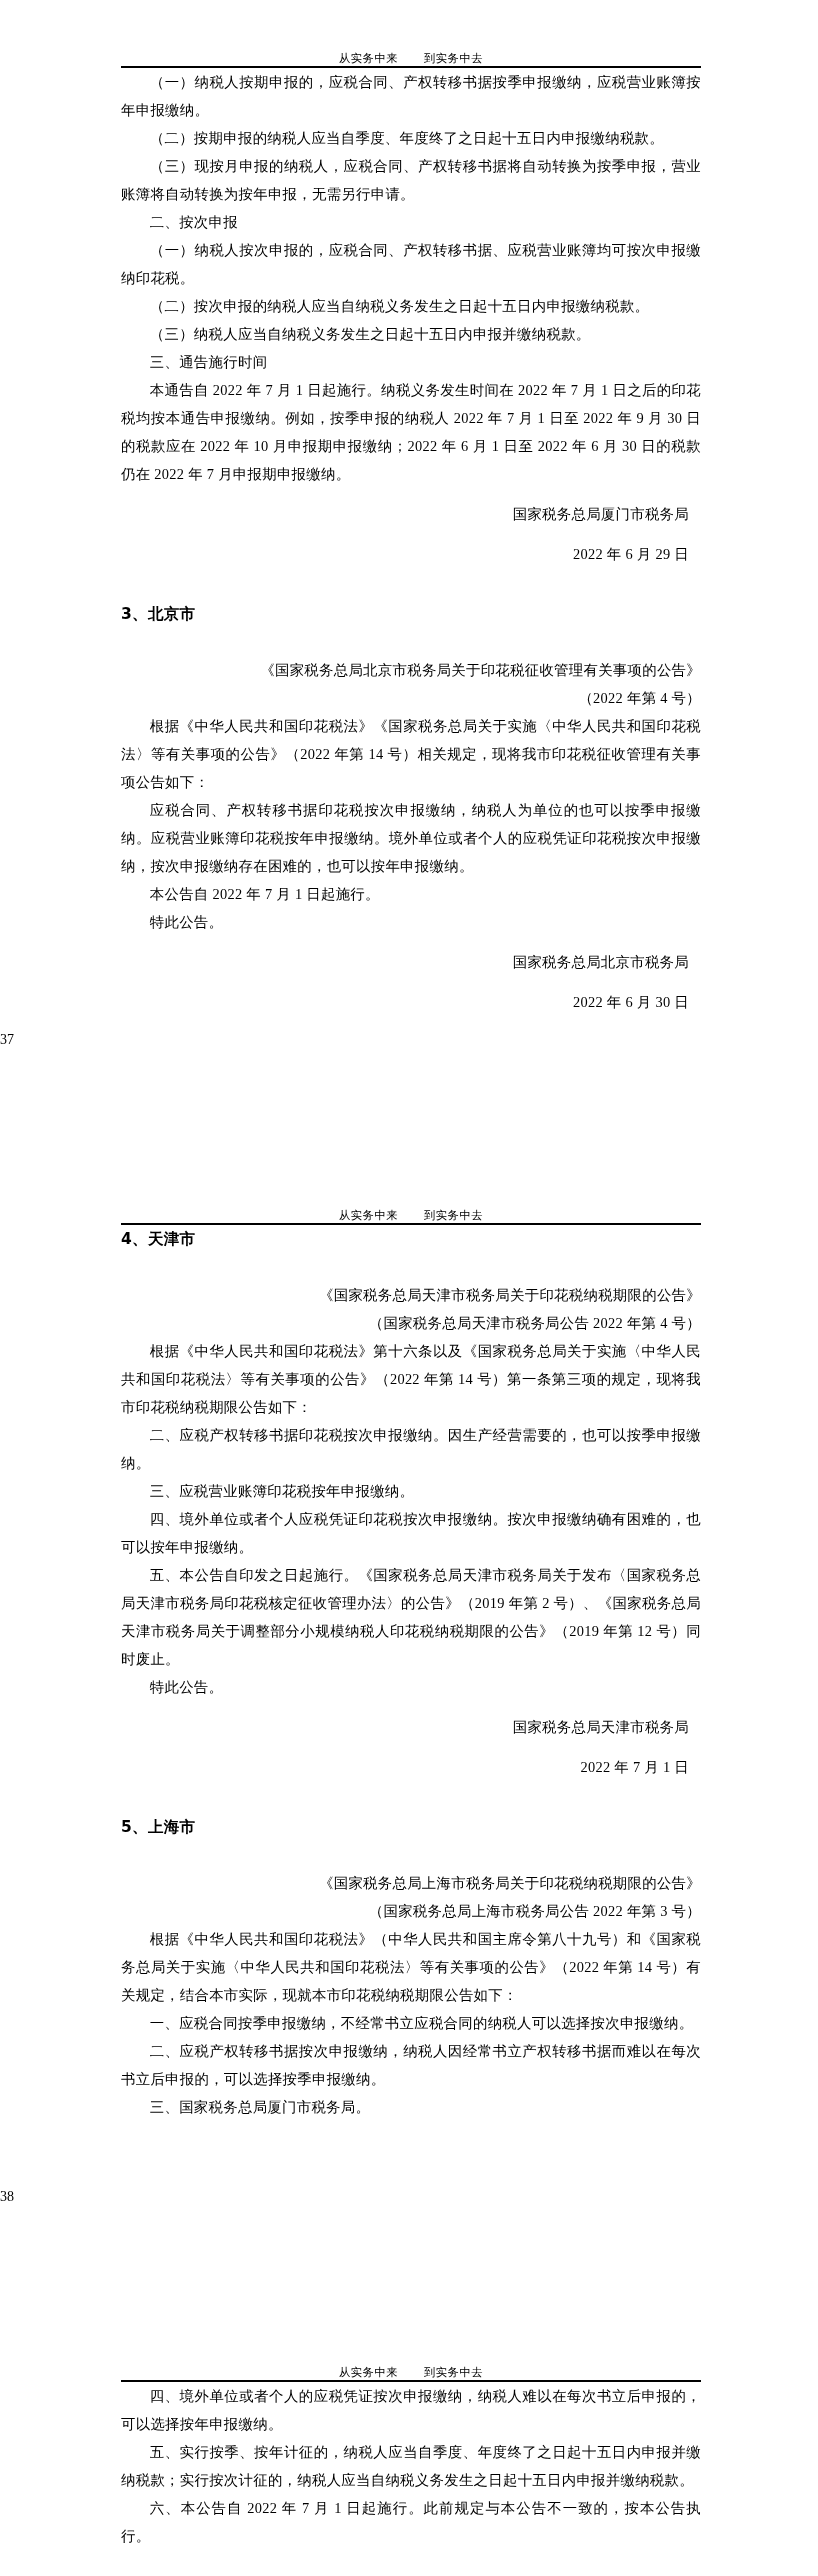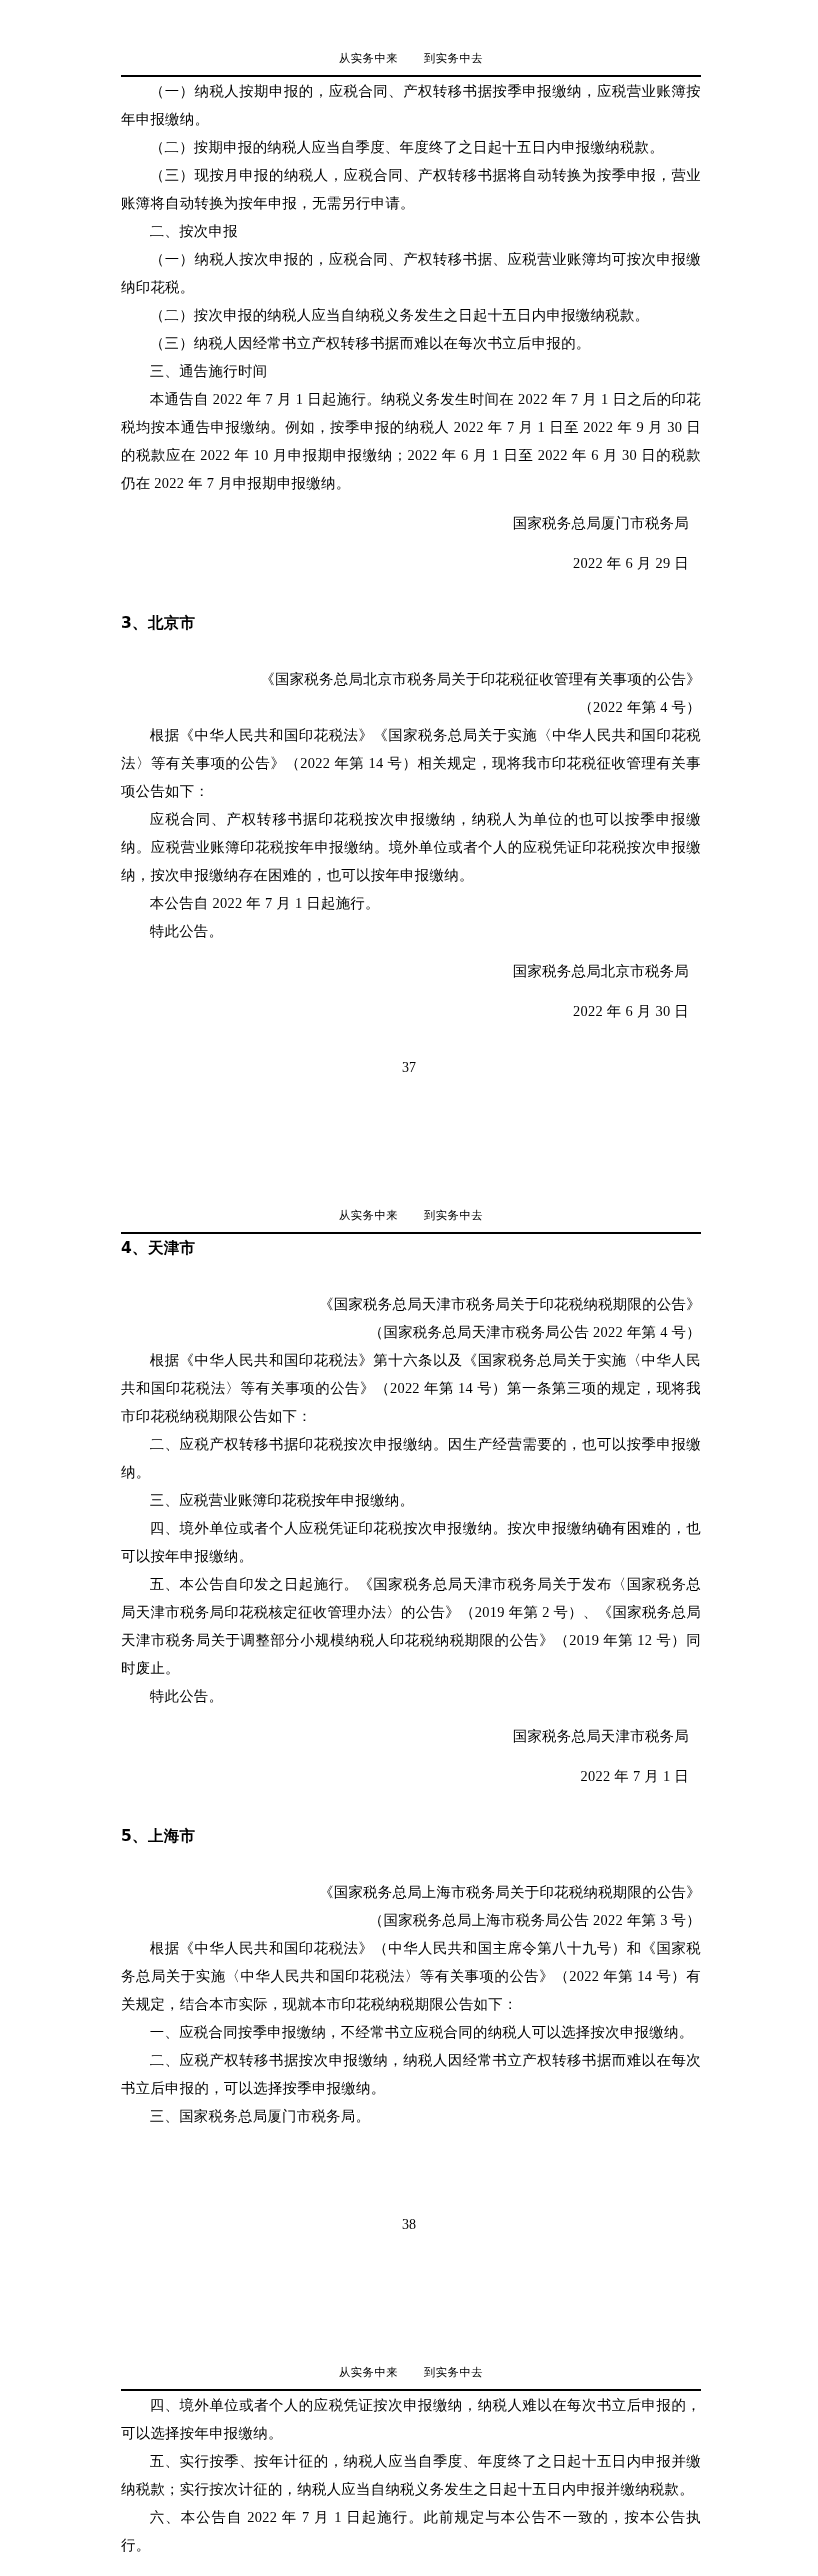--- a/index.html
+++ b/index.html
@@ -15,21 +15,21 @@
   .page {
     position: relative;
     width: 818px;
     height: 1157px;
     background: #ffffff;
     overflow: hidden;
   }
   .page-header {
     margin: 0 117px 0 121px;
     padding-top: 52px;
-    padding-bottom: 10px;
+    padding-bottom: 1px;
     text-align: center;
     font-size: 11.3px;
     line-height: 13.4px;
     border-bottom: 2.1px solid #000000;
     letter-spacing: 0.5px;
   }
   .page-header .motto-right {
     margin-left: 26px;
   }
   .page-body {
@@ -61,41 +61,41 @@
   }
   .block-right {
     text-align: right;
     text-indent: 0;
     margin: 12px;
   }
   .page-footer {
     position: absolute;
     left: 0;
     right: 0;
-    top: 1060px;
-    text-align: center;
+    top: 1032px;
+    text-align: left;
     font-size: 14px;
     line-height: 16.5px;
   }
 </style>
 </head>
 <body>
 
 <div class="page">
   <div class="page-header">
     <span class="motto-left">从实务中来</span><span class="motto-right">到实务中去</span>
   </div>
   <div class="page-body">
       <div class="block-para">（一）纳税人按期申报的，应税合同、产权转移书据按季申报缴纳，应税营业账簿按年申报缴纳。</div>
       <div class="block-para">（二）按期申报的纳税人应当自季度、年度终了之日起十五日内申报缴纳税款。</div>
       <div class="block-para">（三）现按月申报的纳税人，应税合同、产权转移书据将自动转换为按季申报，营业账簿将自动转换为按年申报，无需另行申请。</div>
       <div class="block-para">二、按次申报</div>
       <div class="block-para">（一）纳税人按次申报的，应税合同、产权转移书据、应税营业账簿均可按次申报缴纳印花税。</div>
       <div class="block-para">（二）按次申报的纳税人应当自纳税义务发生之日起十五日内申报缴纳税款。</div>
-      <div class="block-para">（三）纳税人因经常书立产权转移书据而难以在每次书立后申报的。</div>
+      <div class="block-para">（三）纳税人应当自纳税义务发生之日起十五日内申报并缴纳税款。</div>
       <div class="block-para">三、通告施行时间</div>
       <div class="block-para">本通告自 2022 年 7 月 1 日起施行。纳税义务发生时间在 2022 年 7 月 1 日之后的印花税均按本通告申报缴纳。例如，按季申报的纳税人 2022 年 7 月 1 日至 2022 年 9 月 30 日的税款应在 2022 年 10 月申报期申报缴纳；2022 年 6 月 1 日至 2022 年 6 月 30 日的税款仍在 2022 年 7 月申报期申报缴纳。</div>
       <div class="block-right">国家税务总局厦门市税务局</div>
       <div class="block-right">2022 年 6 月 29 日</div>
       <div class="block-heading">3、北京市</div>
       <div class="block-center">《国家税务总局北京市税务局关于印花税征收管理有关事项的公告》</div>
       <div class="block-center">（2022 年第 4 号）</div>
       <div class="block-para">根据《中华人民共和国印花税法》《国家税务总局关于实施〈中华人民共和国印花税法〉等有关事项的公告》（2022 年第 14 号）相关规定，现将我市印花税征收管理有关事项公告如下：</div>
       <div class="block-para">应税合同、产权转移书据印花税按次申报缴纳，纳税人为单位的也可以按季申报缴纳。应税营业账簿印花税按年申报缴纳。境外单位或者个人的应税凭证印花税按次申报缴纳，按次申报缴纳存在困难的，也可以按年申报缴纳。</div>
       <div class="block-para">本公告自 2022 年 7 月 1 日起施行。</div>

